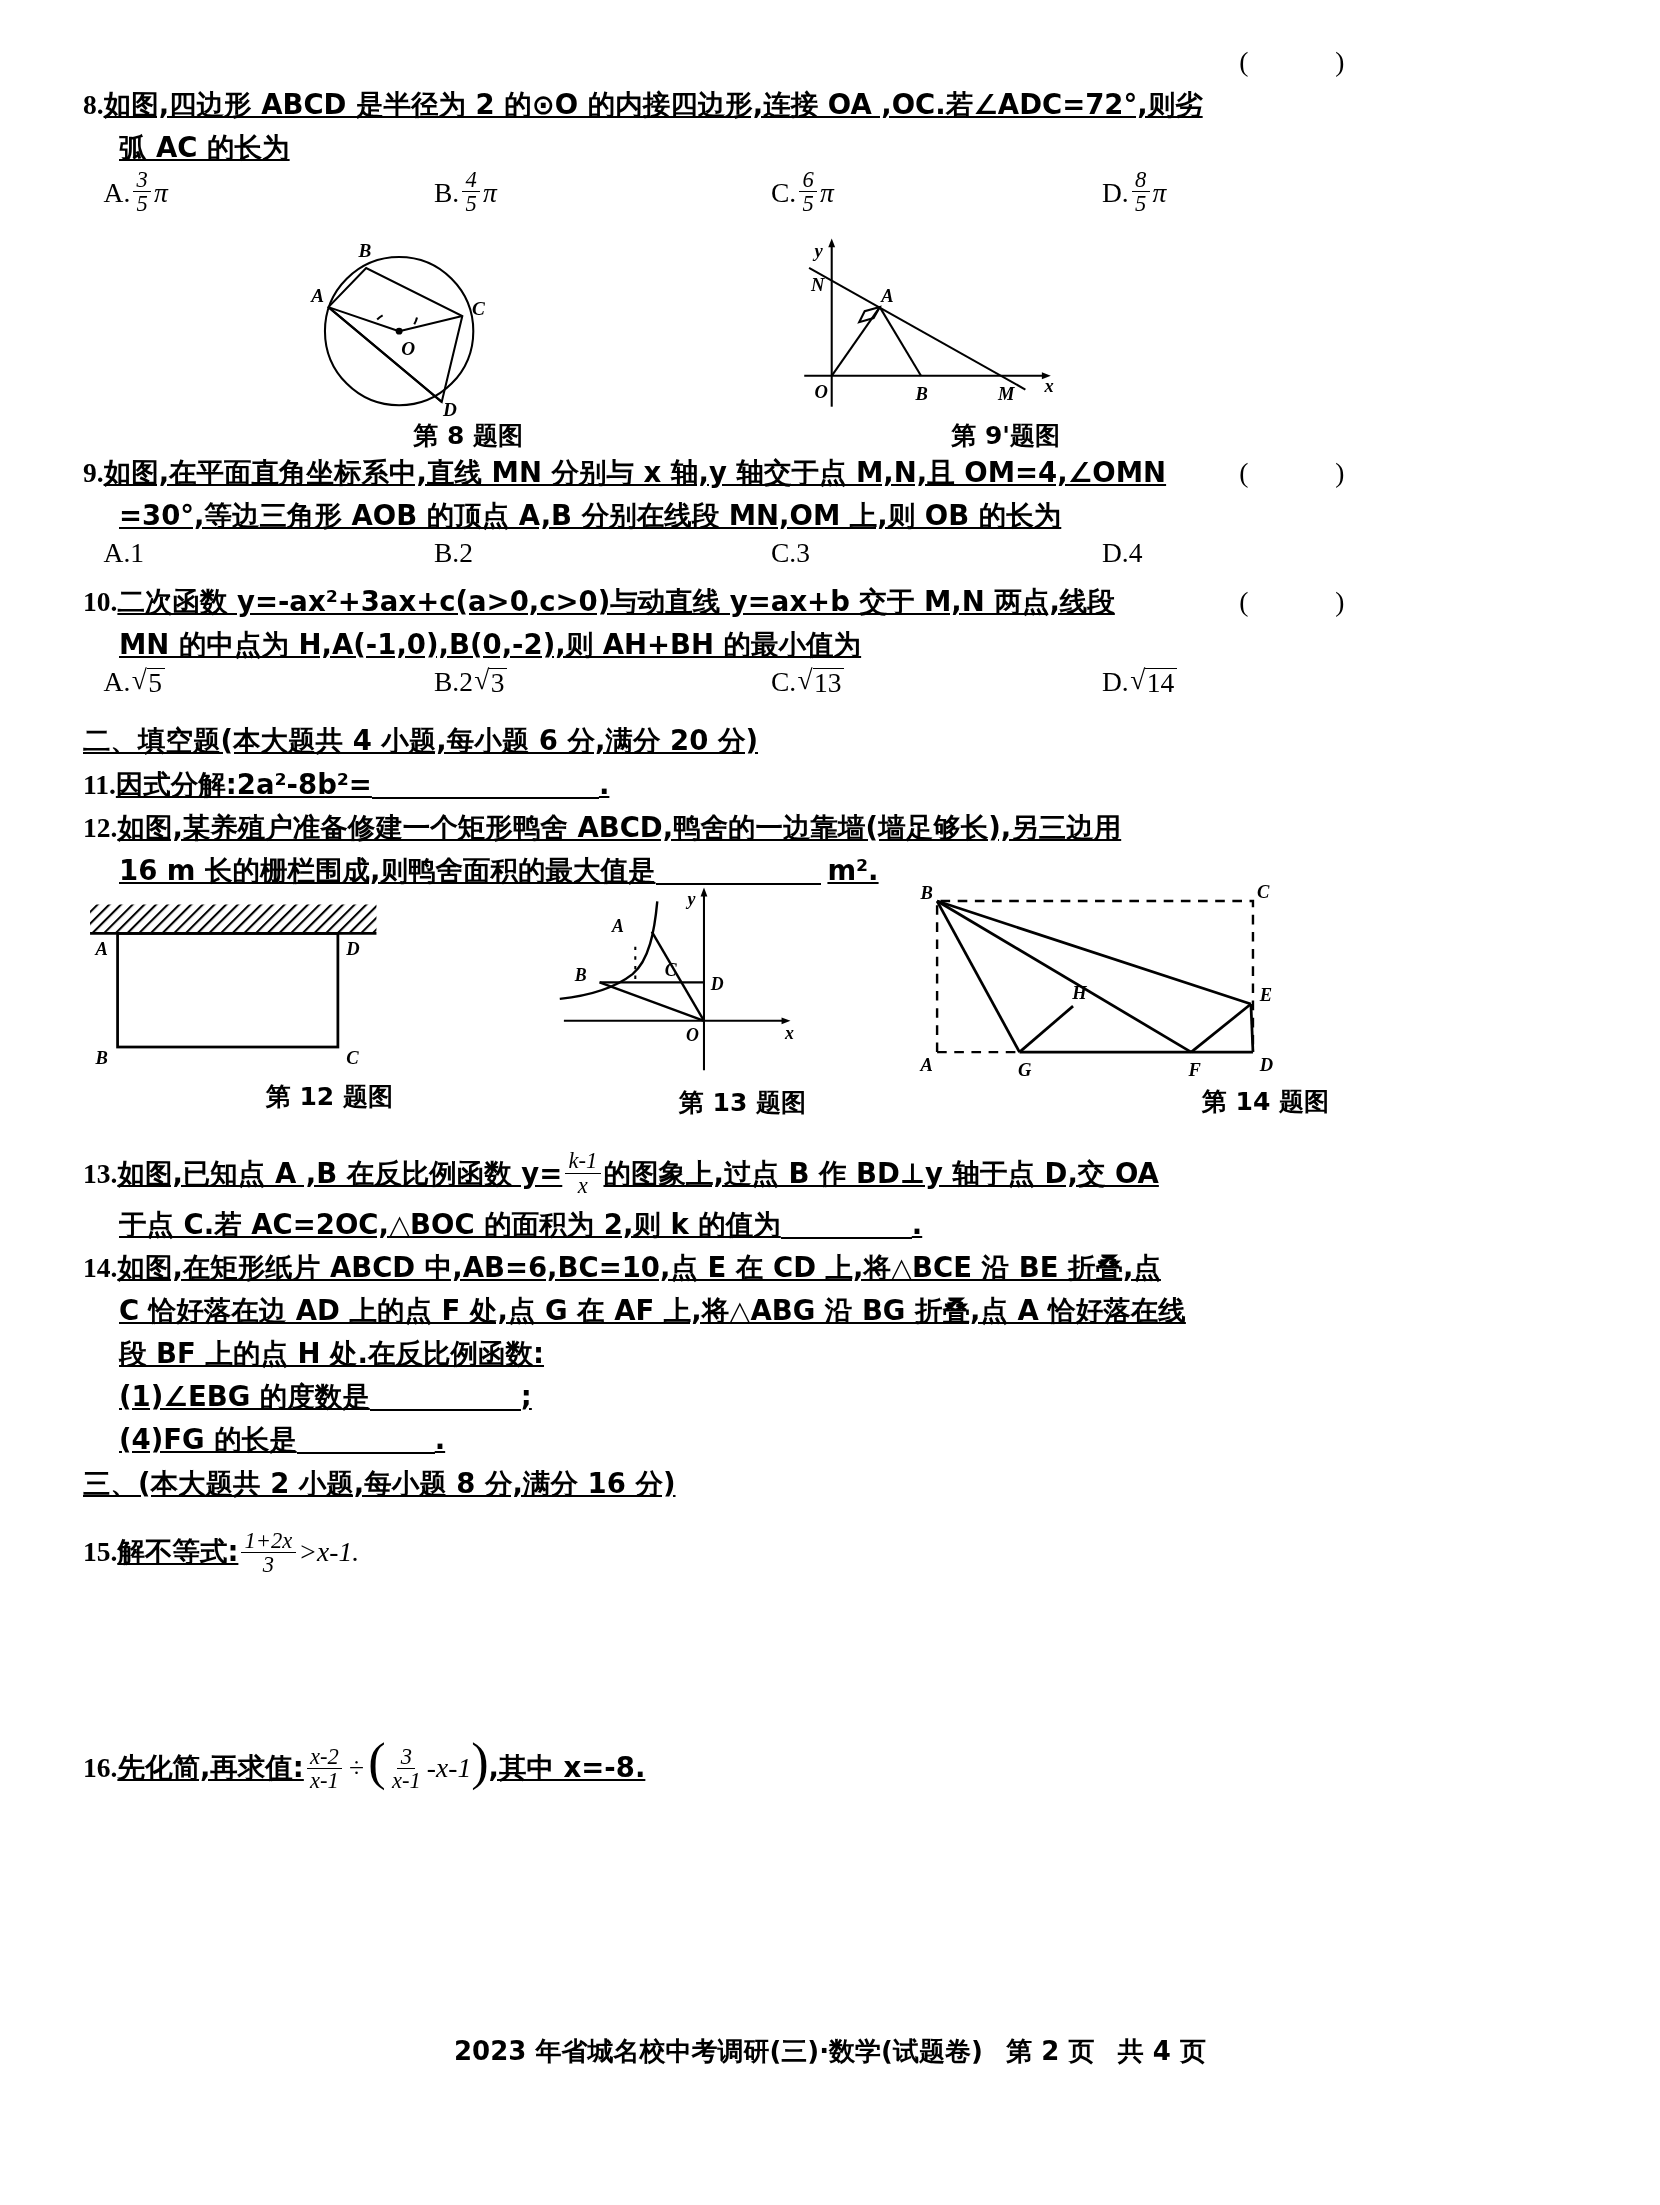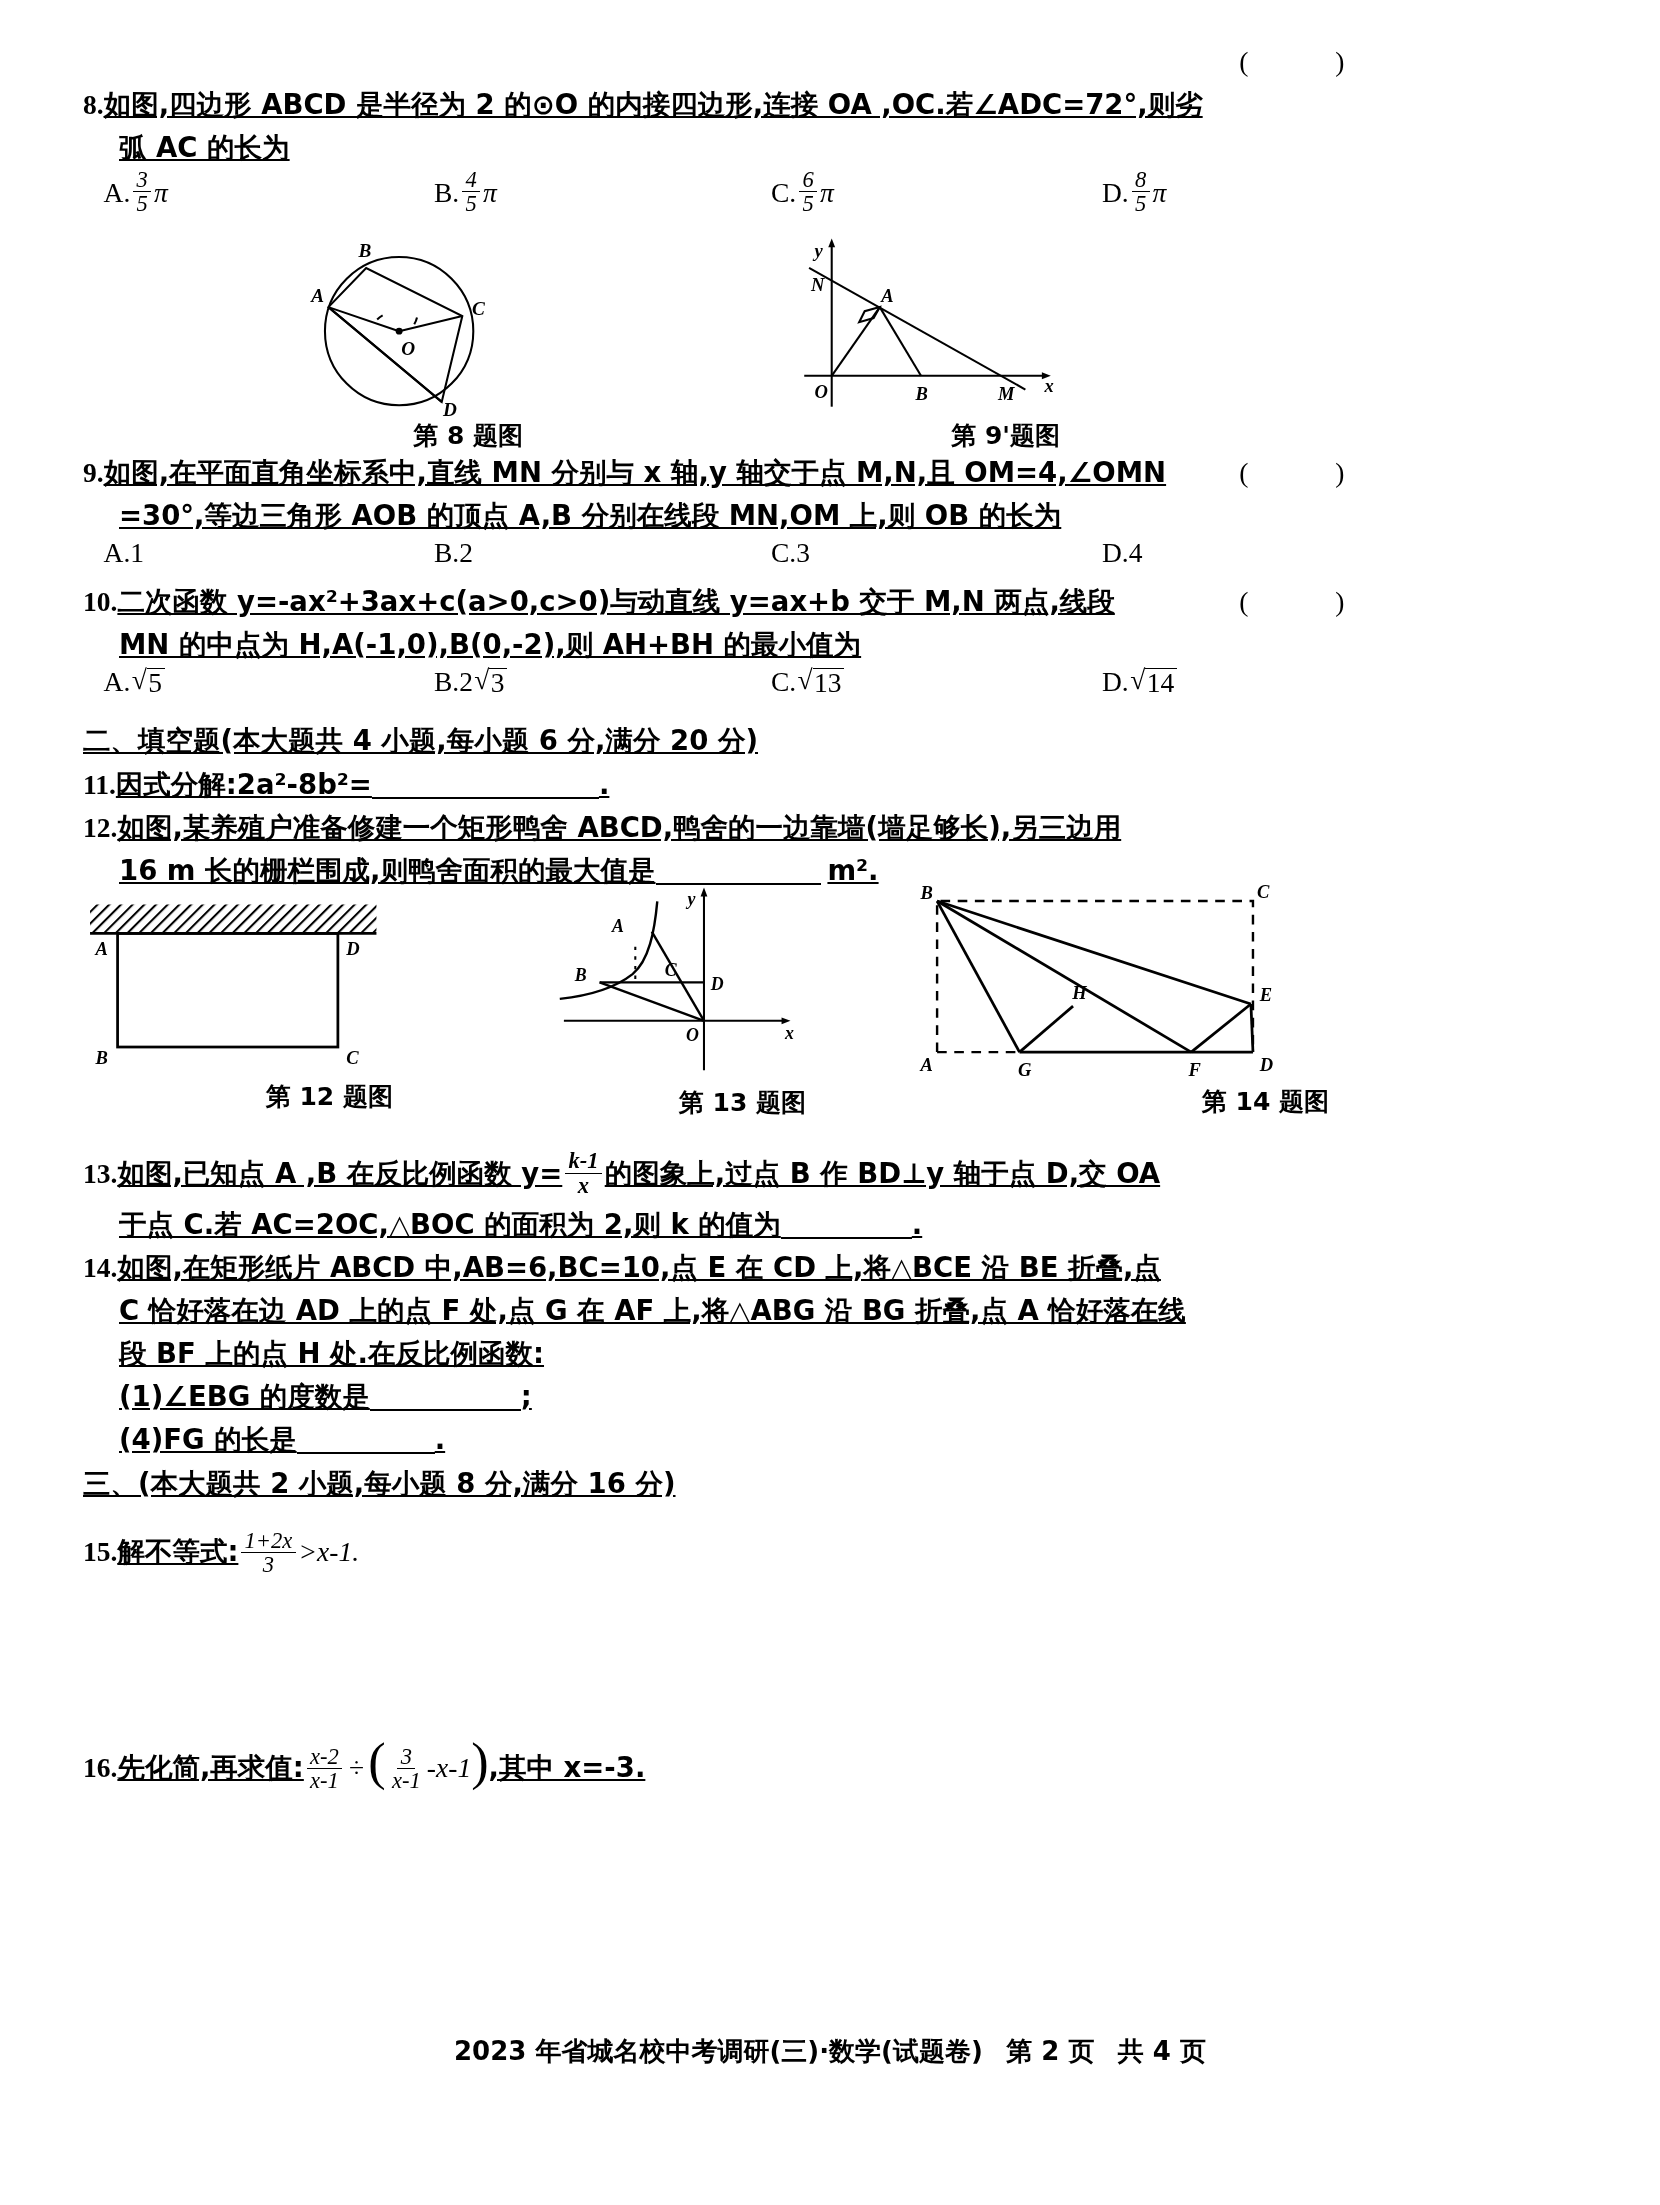--- a/index.html
+++ b/index.html
@@ -72,21 +72,21 @@
     position: relative;
     top: -1.4px;
   }
   .frac .num, .frac .den {
     font-size: 0.82em;
     line-height: 1.05;
     padding: 0 3.4px;
     font-style: italic;
   }
   .frac .num { border-bottom: 1.4px solid #000; }
-  .frac.up { top: -2.8px; font-weight: bold; }
+  .frac.up { top: -2.8px; }
 
   
   .sqrt {
     display: inline-flex;
     align-items: flex-start;
     position: relative;
     margin-left: 1.4px;
   }
   .sqrt .rad { font-size: 1.0em; line-height: 1; }
   .sqrt .val {
@@ -438,21 +438,21 @@
         </span><span class="mi">&gt;x-1.</span>
     </div>
 
     <div class="qline" style="line-height:76px; margin-top:131px;">
       <span class="qnum">16.</span><span class="cn">先化简,再求值:</span><span class="frac">
           <span class="num mi">x-2</span>
           <span class="den mi">x-1</span>
         </span><span class="mn" style="margin:0 4.1px;">÷</span><span class="mn" style="font-size:1.9em; position:relative; top:2.8px;">(</span><span class="frac">
           <span class="num mn">3</span>
           <span class="den mi">x-1</span>
-        </span><span class="mi">-x-1</span><span class="mn" style="font-size:1.9em; position:relative; top:2.8px;">)</span><span class="cn">,其中 x=-3.</span>
+        </span><span class="mi">-x-1</span><span class="mn" style="font-size:1.9em; position:relative; top:2.8px;">)</span><span class="cn">,其中 x=-8.</span>
     </div>
 
   </div>
 
   <div class="footer">
     <span>2023 年省城名校中考调研(三)·数学(试题卷)</span><span class="gap"></span><span>第 2 页</span><span class="gap"></span><span>共 4 页</span>
   </div>
 </div>
 
 

